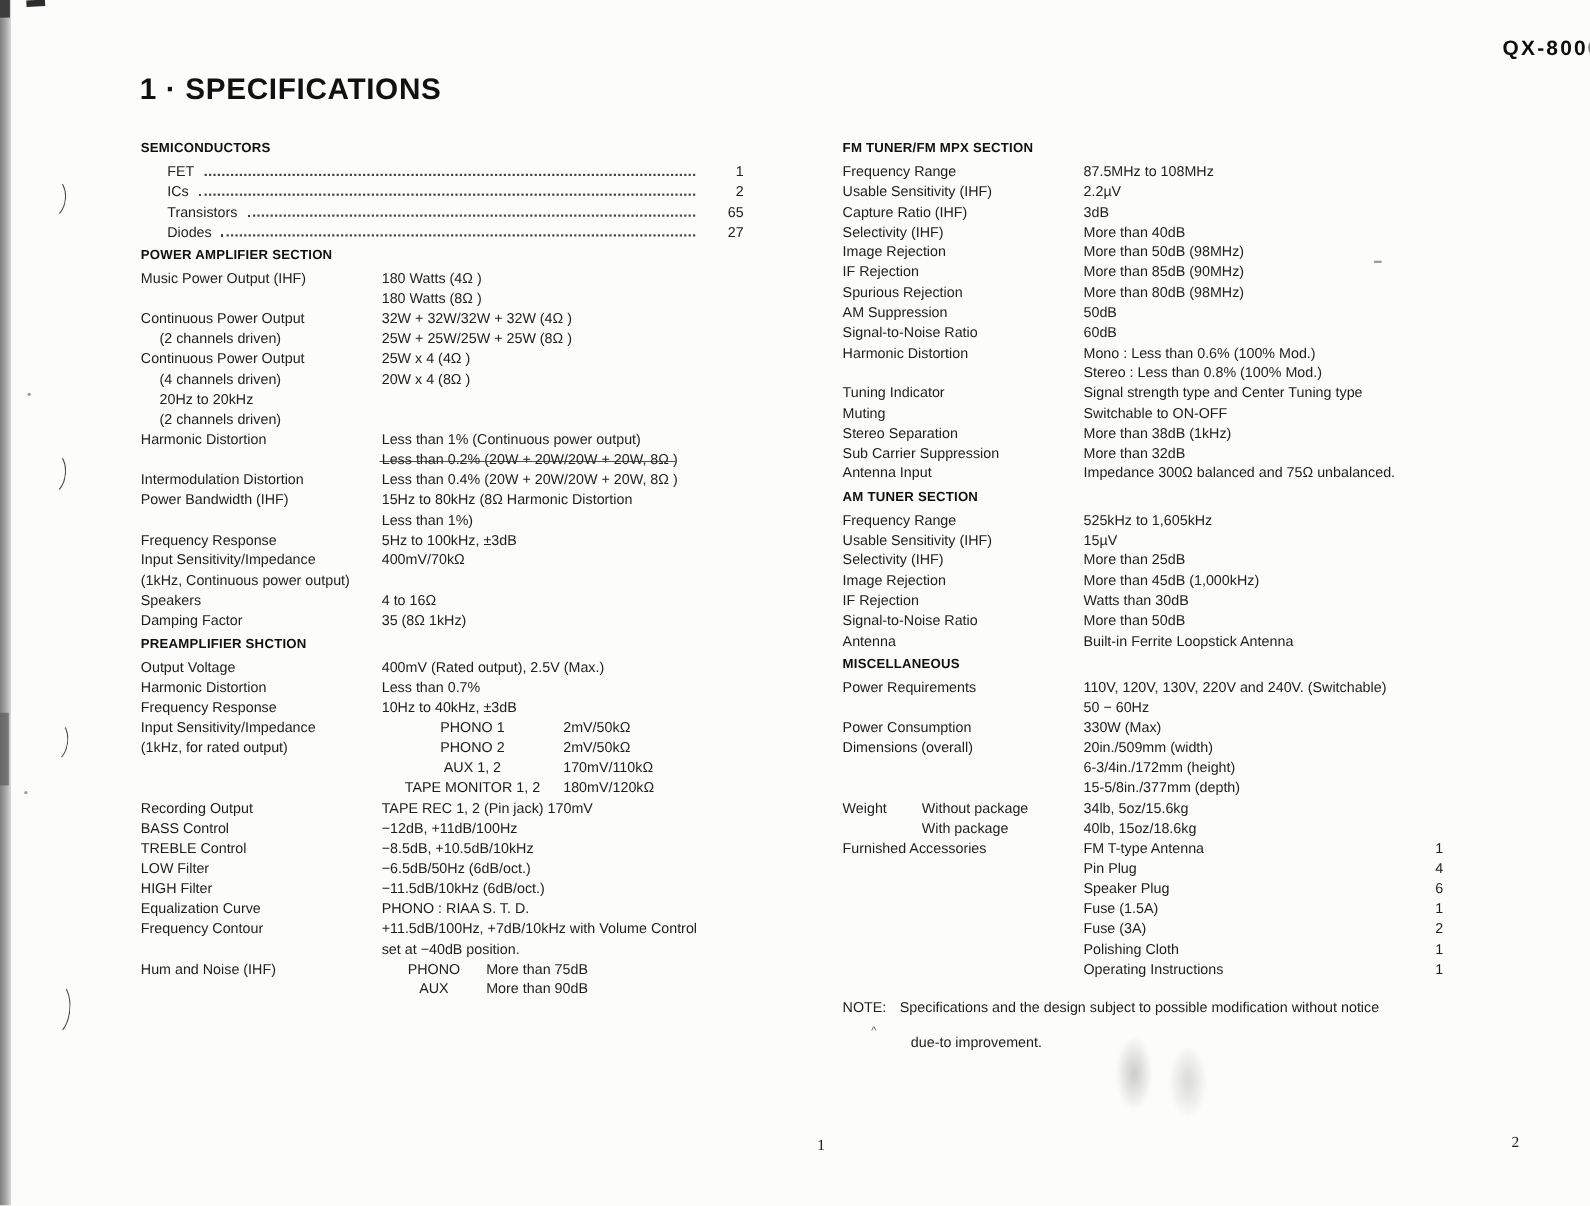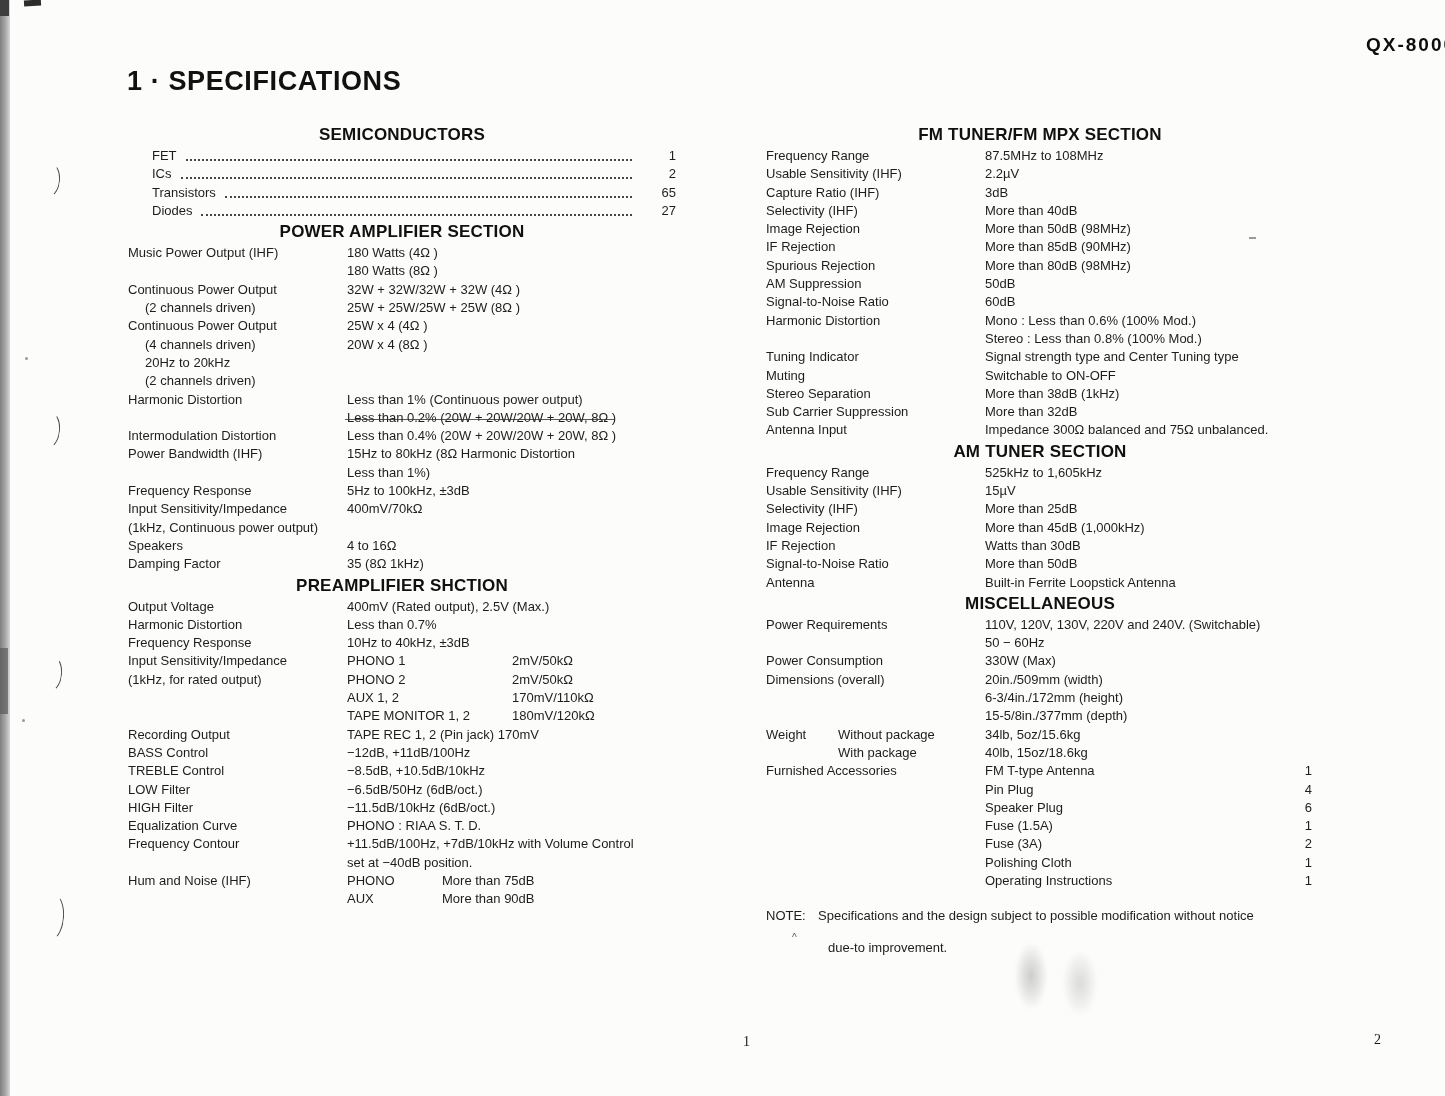--- a/index.html
+++ b/index.html
@@ -30,38 +30,38 @@
 
   .doc-title{position:absolute;left:127px;top:66px;font-size:27px;font-weight:bold;
     letter-spacing:.6px;color:#111;white-space:nowrap;}
   .model-logo{position:absolute;left:1366px;top:34px;font-size:19px;font-weight:800;
     letter-spacing:2px;color:#0d0d0d;white-space:nowrap;}
 
   .col{position:absolute;top:119px;width:548px;font-size:13px;line-height:18.3px;}
   .col-left{left:128px;}
   .col-right{left:766px;}
 
-  .sec-title{font-weight:bold;font-size:17px;line-height:15px;margin:4px 0 5px;
-    letter-spacing:.2px;color:#101010;white-space:nowrap;text-align:center;}
+  .sec-title{font-weight:bold;font-size:12px;line-height:15px;margin:4px 0 5px;
+    letter-spacing:.2px;color:#101010;white-space:nowrap;}
   .section:first-child .sec-title{margin-top:8px;}
 
   .row{display:flex;}
   .lbl{width:219px;flex:none;position:relative;white-space:nowrap;}
   .lbl.indent{padding-left:17px;width:202px;}
   .sub{position:absolute;left:72px;top:0;white-space:nowrap;}
   .val{flex:1;display:flex;min-width:0;white-space:nowrap;}
-  .v1{width:165px;flex:none;}
+  .v1{width:165px;flex:none;text-align:center;}
   .v1.near{width:95px;}
   .vtext{flex:1;}
   .qty{margin-left:auto;text-align:right;flex:none;padding-right:2px;}
   .strike{position:relative;display:inline-block;}
   .strike::after{content:"";position:absolute;left:-2px;right:2px;top:53%;
     border-top:1.4px solid rgba(45,45,45,.8);}
 
-  .drow{display:flex;align-items:center;}
+  .drow{display:flex;align-items:flex-start;}
   .dlbl{flex:none;padding-left:24px;white-space:nowrap;}
   .leader{flex:1;margin:0 18px 3px 9px;border-bottom:2.2px dotted #454545;height:11px;}
   .dval{flex:none;width:26px;text-align:right;}
 
   .note{display:flex;margin-top:17px;position:relative;}
   .note-label{width:52px;flex:none;}
   .note-line2{padding-left:10px;margin-top:13px;}
   .note-caret{position:absolute;left:26px;top:22px;font-size:10px;color:#555;}
 
   .pagenum{position:absolute;font-family:"Liberation Serif","DejaVu Serif",serif;

